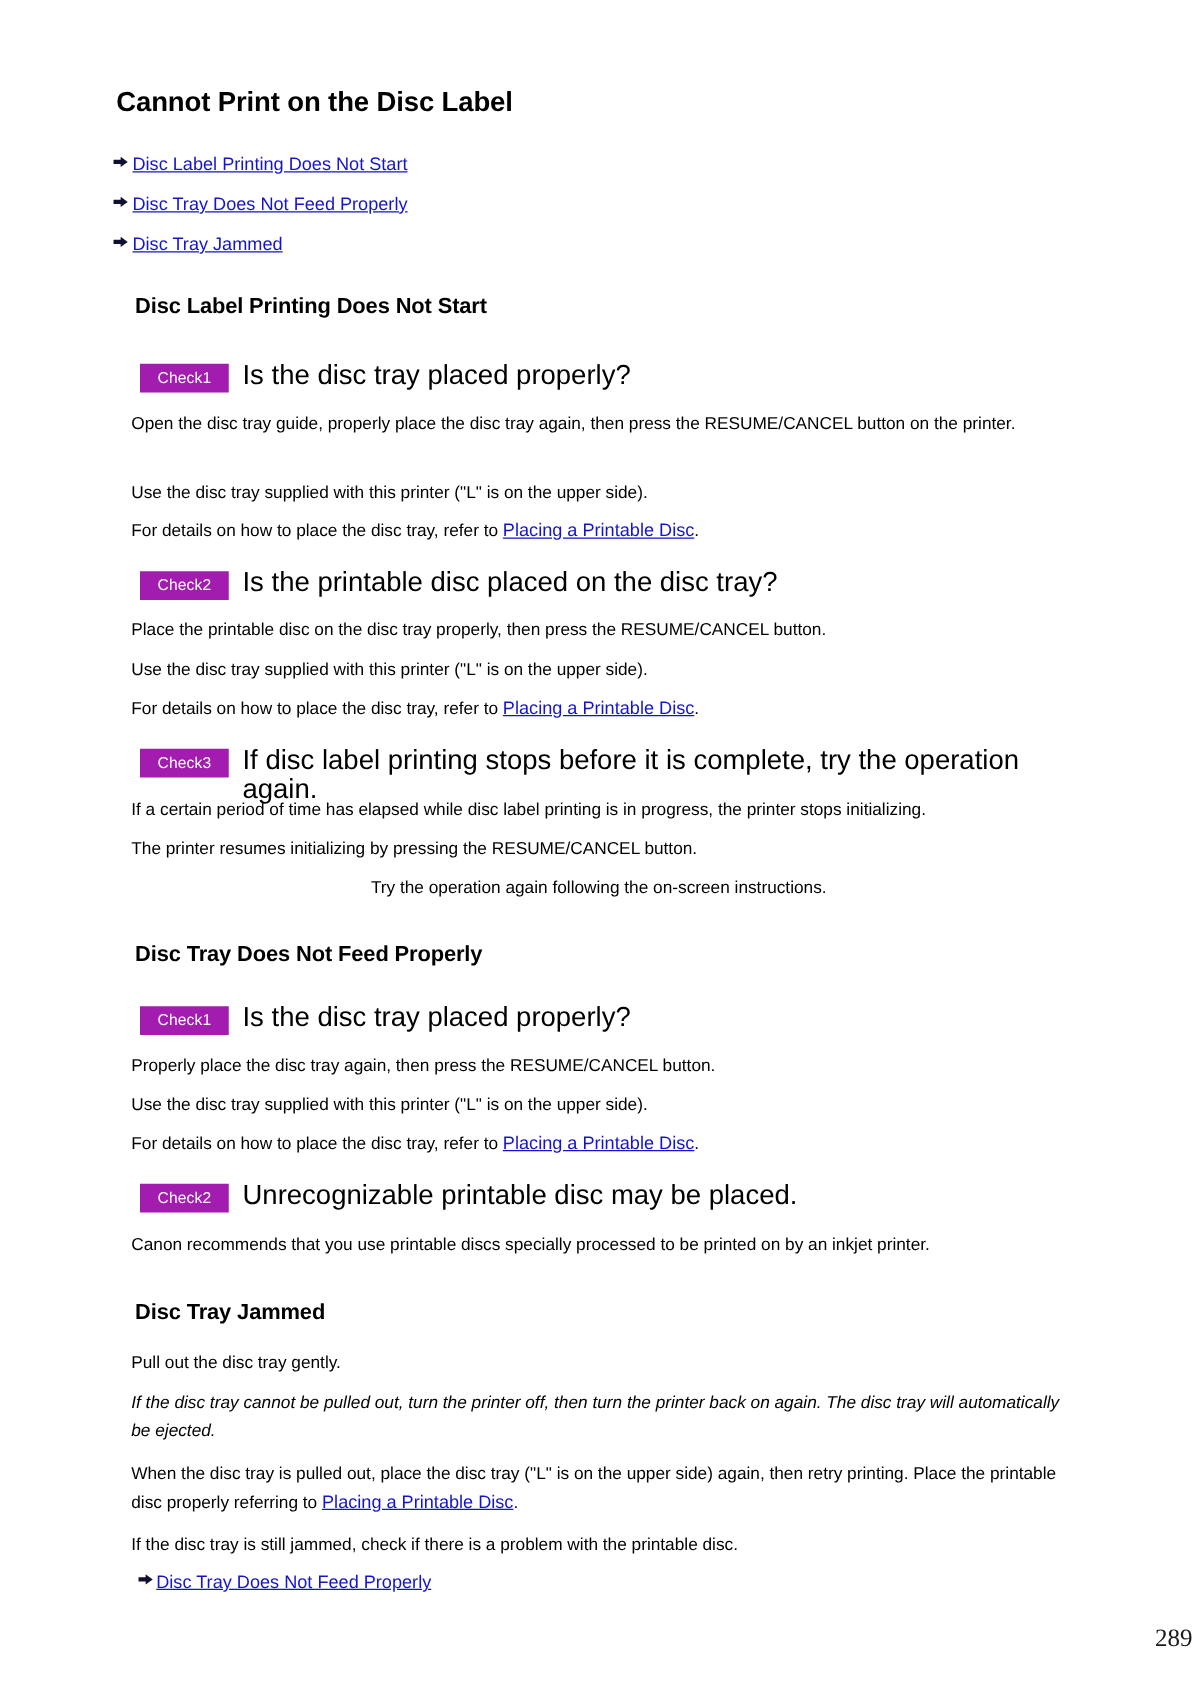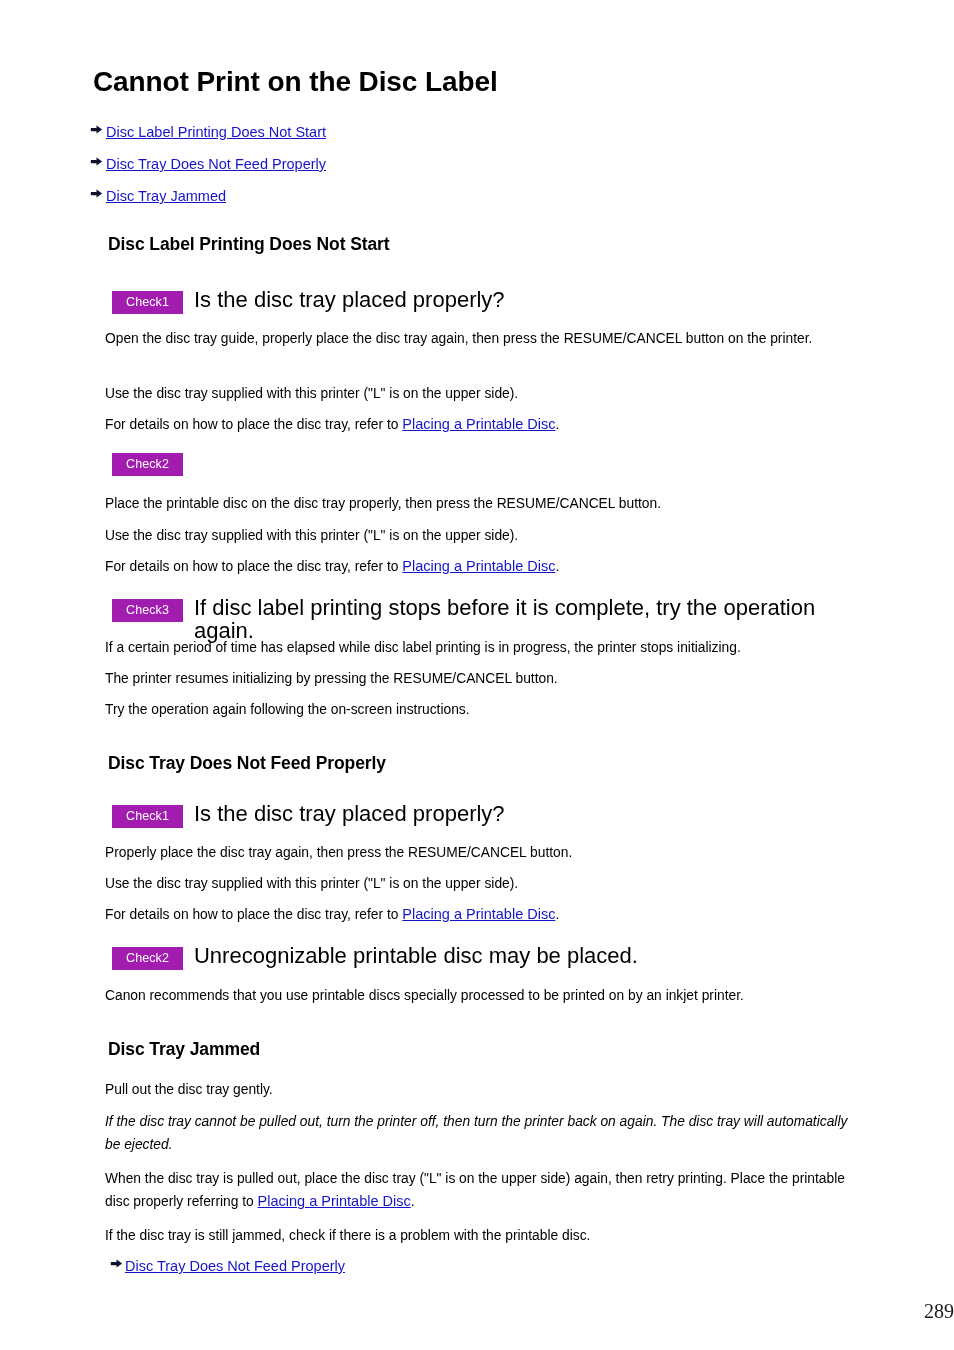--- a/index.html
+++ b/index.html
@@ -22,21 +22,21 @@
     height: 1350px;
     box-sizing: border-box;
     padding: 0;
   }
 
   
   .doc-title {
     position: absolute;
     left: 93px;
     top: 68px;
-    font-size: 28px;
+    font-size: 22px;
     font-weight: bold;
     letter-spacing: -0.1px;
     line-height: 28px;
     margin: 0;
   }
 
   
   .toc {
     position: absolute;
     left: 90px;
@@ -196,20 +196,21 @@
     <div class="blk" style="top:150px;">
       <p class="para">Use the disc tray supplied with this printer ("L" is on the upper side).</p>
     </div>
     <div class="blk" style="top:181px;">
       <p class="para"><span>For details on how to place the disc tray, refer to </span><a class="link">Placing a Printable Disc</a><span>.</span></p>
     </div>
 
     <div class="blk" style="top:222px;">
       <div class="check-row">
         <span class="check-badge" style="margin-left:7px;">Check2</span>
+        <span class="check-text">Is the printable disc placed on the disc tray?</span>
       </div>
     </div>
     <div class="blk" style="top:260px;">
       <p class="para"><span>Place the printable disc on the disc tray properly, then press the </span><span class="b">RESUME/CANCEL</span><span> button.</span></p>
     </div>
     <div class="blk" style="top:292px;">
       <p class="para">Use the disc tray supplied with this printer ("L" is on the upper side).</p>
     </div>
     <div class="blk" style="top:323px;">
       <p class="para"><span>For details on how to place the disc tray, refer to </span><a class="link">Placing a Printable Disc</a><span>.</span></p>
@@ -220,21 +221,21 @@
         <span class="check-badge" style="margin-left:7px;">Check3</span>
         <span class="check-text">If disc label printing stops before it is complete, try the operation again.</span>
       </div>
     </div>
     <div class="blk" style="top:404px;">
       <p class="para">If a certain period of time has elapsed while disc label printing is in progress, the printer stops initializing.</p>
     </div>
     <div class="blk" style="top:435px;">
       <p class="para"><span>The printer resumes initializing by pressing the </span><span class="b">RESUME/CANCEL</span><span> button.</span></p>
     </div>
-    <div class="blk" style="top:466px;">
+    <div class="blk" style="top:466px;text-align:center;">
       <p class="para">Try the operation again following the on-screen instructions.</p>
     </div>
 
     <div class="blk" style="top:519px;">
       <h2 class="section-title">Disc Tray Does Not Feed Properly</h2>
     </div>
 
     <div class="blk" style="top:570px;">
       <div class="check-row">
         <span class="check-badge" style="margin-left:7px;">Check1</span>

